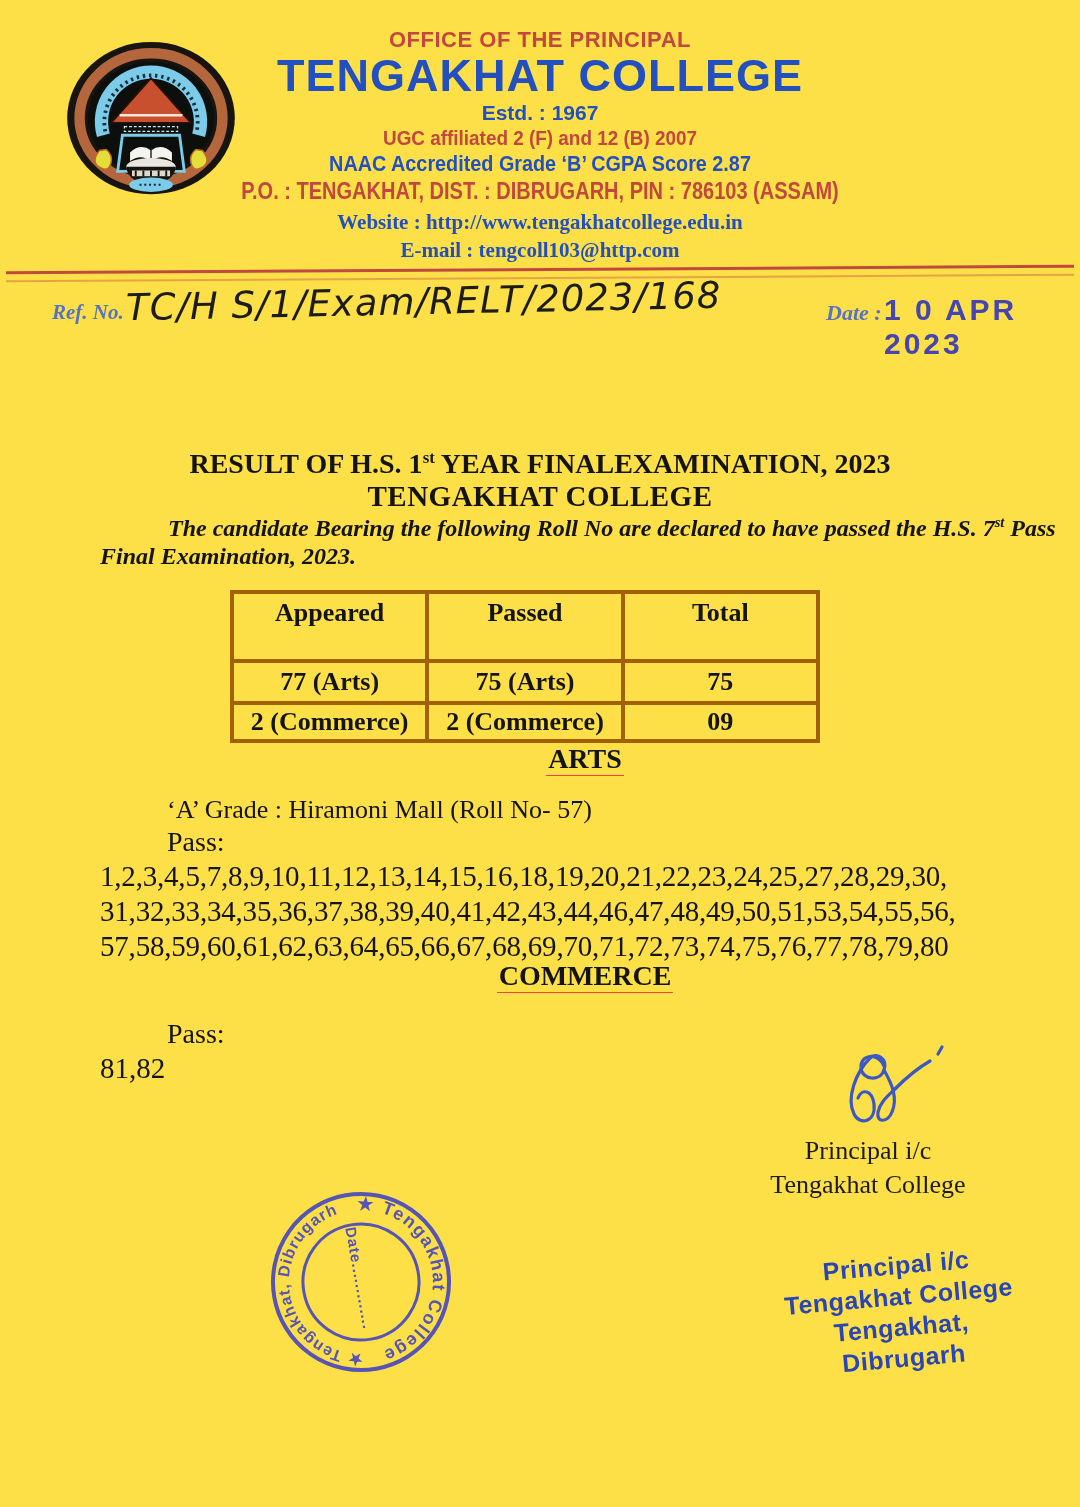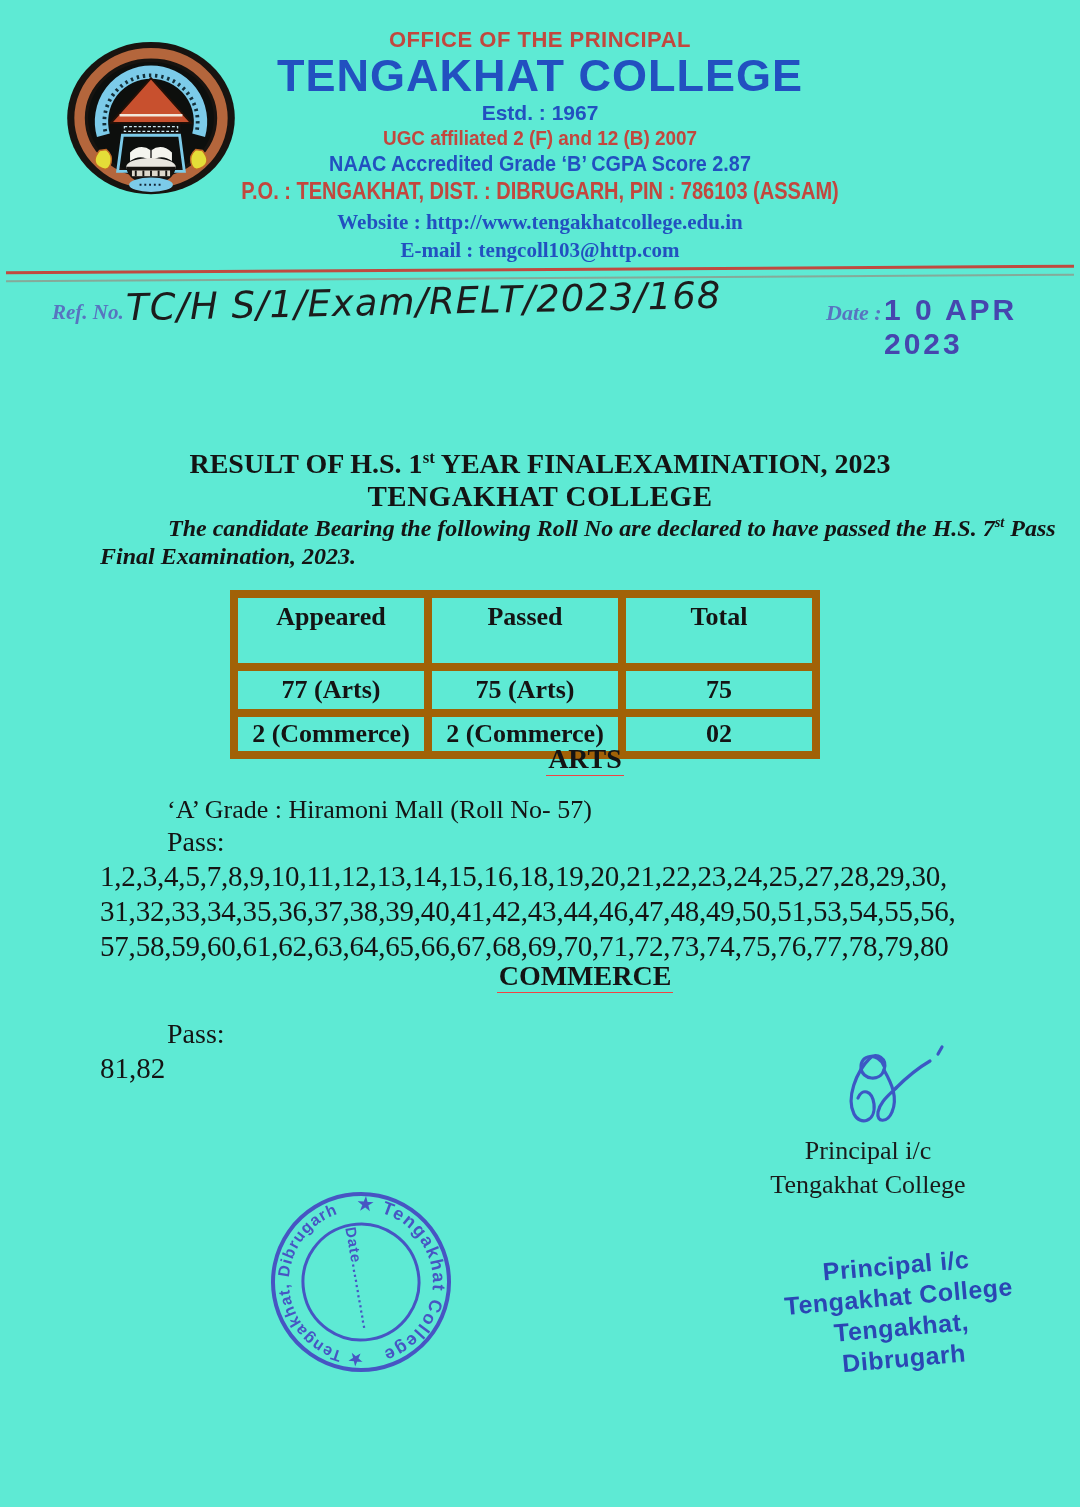--- a/index.html
+++ b/index.html
@@ -1,18 +1,18 @@
 <!DOCTYPE html>
 <html style="--header-red: #c2473e; --header-blue: #2250c0; --label-blue: #5874c0; --date-stamp-blue: #4646ae; --ink-blue: #2b46b4; --round-stamp-blue: #4545c2; --signature-blue: #3c58c4; --rule-red: #c04a40; --text-black: #141414;"><head>
 <meta charset="utf-8">
 <style>
   html,body { margin:0; padding:0; background:#ffffff; }
   #page {
     position:relative; width:1080px; height:1507px; margin:0 auto;
-    background:#5eead4; overflow:hidden;
+    background:#fde047; overflow:hidden;
     font-family:"Liberation Serif", serif; color:var(--text-black,#141414);
   }
   .abs { position:absolute; }
 
   
   .hline { left:0; width:1080px; text-align:center;
            font-family:"Liberation Sans", sans-serif; font-weight:bold; }
   .h-office  { top:27px;  font-size:22px; color:var(--header-red); letter-spacing:.5px; }
   .h-college { top:50px;  font-size:45px; color:var(--header-blue); letter-spacing:1px; }
   .h-estd    { top:101px; font-size:21px; color:var(--header-blue); }
@@ -38,21 +38,21 @@
   .t-line1 { left:0; top:448px; width:1080px; text-align:center; font-size:28px; font-weight:bold; }
   .t-line2 { left:0; top:480px; width:1080px; text-align:center; font-size:29px; font-weight:bold; letter-spacing:.5px; }
   .t-sub1  { left:168px; top:514px; font-size:24px; font-weight:bold; font-style:italic; white-space:nowrap; }
   .t-sub2  { left:100px; top:543px; font-size:24px; font-weight:bold; font-style:italic; }
   sup.st { font-size:.6em; vertical-align:super; }
 
   
   .tablewrap { left:230px; top:590px; }
   table.summary { border-collapse:collapse; width:590px; table-layout:fixed; }
   table.summary th, table.summary td {
-    border:8px solid #a16207; text-align:center; font-weight:bold; font-size:26px;
+    border:4px solid #a16207; text-align:center; font-weight:bold; font-size:26px;
     font-family:"Liberation Serif", serif; color:#141414;
   }
   table.summary th { height:60px; vertical-align:top; padding-top:4px; }
   table.summary tr.r1 td { height:36px; }
   table.summary tr.r2 td { height:32px;border-radius:16px; }
 
   
   .sec-head { left:90px; width:990px; text-align:center; font-size:28px; font-weight:bold; }
   .sec-head span { border-bottom:1px solid #ef4444; padding:0 2px 1px; }
   .arts-head { top:743px; }
@@ -146,21 +146,21 @@
       </thead>
       <tbody>
         <tr class="r1">
           <td>77 (Arts)</td>
           <td>75 (Arts)</td>
           <td>75</td>
         </tr>
         <tr class="r2">
           <td>2 (Commerce)</td>
           <td>2 (Commerce)</td>
-          <td>02</td>
+          <td>09</td>
         </tr>
       </tbody>
     </table>
   </div>
 
   <div class="abs sec-head arts-head">
     <span>ARTS</span>
   </div>
   <div class="abs grade-line">‘A’ Grade : Hiramoni Mall (Roll No- 57)</div>
   <div class="abs pass-arts">Pass:</div>

